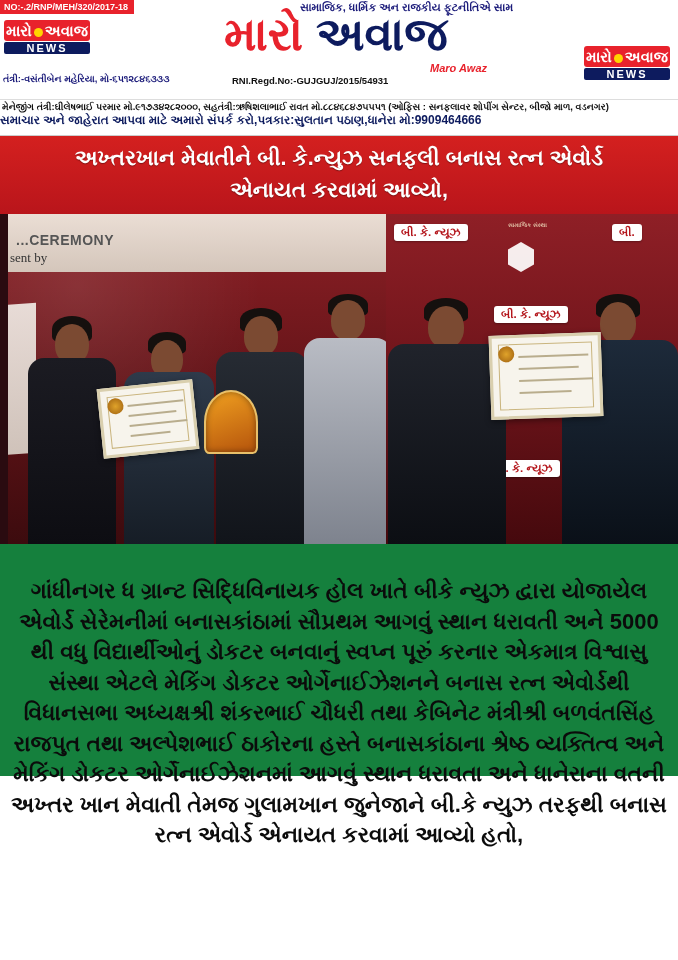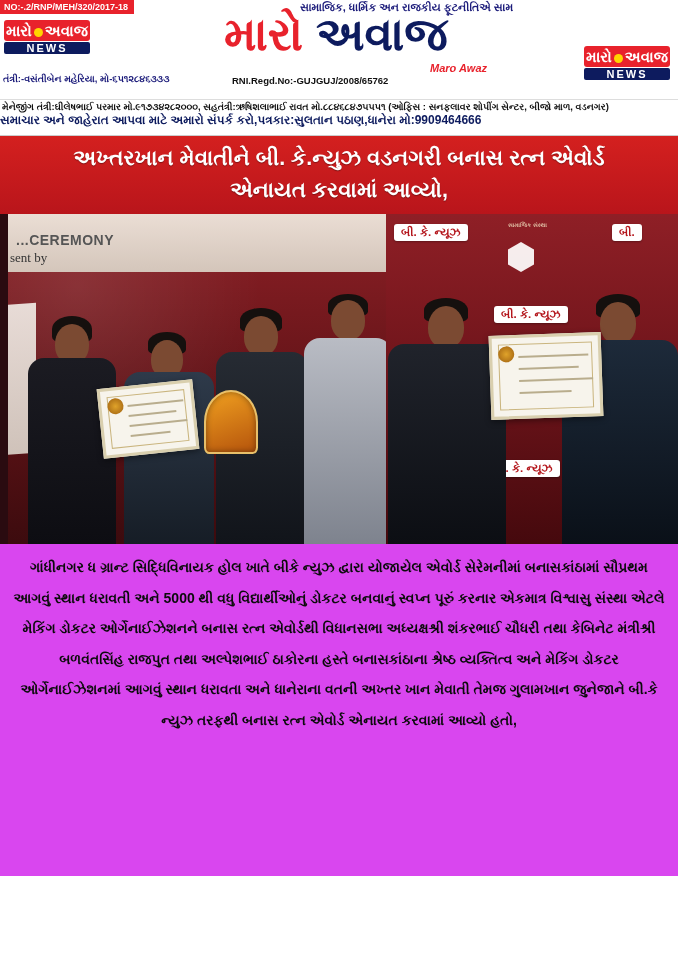--- a/index.html
+++ b/index.html
@@ -5,22 +5,22 @@
   * { box-sizing: border-box; }
   html, body {
     margin: 0; padding: 0;
     width: 678px; height: 960px;
     background: #ffffff;
     font-family: "Liberation Sans", sans-serif;
     overflow: hidden;
   }
   #page {
     position: relative;
-    width: 678px; height: 876px;
-    background: #d946ef;
+    width: 678px; height: 776px;
+    background: #15803d;
   }
 
   
   .masthead {
     position: relative;
     height: 100px;
     background: #ffffff;
     border-bottom: 1px solid #ddd;
     overflow: hidden;
   }
@@ -259,26 +259,27 @@
   }
   .wall-smalltxt {
     position: absolute;
     font-size: 6px; color: #f6e9c6; white-space: nowrap;
   }
 
   
   .bodytext {
     padding: 8px 10px 6px 10px;
     text-align: center;
-    font-size: 14px;
+    font-size: 22px;
     line-height: 30.5px;
     color: #0b0b0b;
     font-weight: bold;
     height: 370px;
     overflow: hidden;
+    margin-top: 24px;
   }
 </style>
 </head>
 <body>
 
 <div id="page">
 
   <div class="masthead">
     <div class="mh-topline-left">NO:-.2/RNP/MEH/320/2017-18</div>
     <div class="mh-topline-center">સામાજિક, ધાર્મિક અન રાજકીય ફૂટનીતિએ સામ</div>
@@ -297,30 +298,30 @@
 
     <div class="logo-box logo-right">
       <div class="logo-red">
         <span>મારો</span><span class="flagdot"></span><span>અવાજ</span>
       </div>
       <div class="logo-news">NEWS</div>
     </div>
 
     <div class="mh-eng">Maro Awaz</div>
     <div class="mh-editor">તંત્રી:-વસંતીબેન મહેરિયા, મો-૬૫૧૨૮૪૬૩૩૩</div>
-    <div class="mh-rni">RNI.Regd.No:-GUJGUJ/2008/65762</div>
+    <div class="mh-rni">RNI.Regd.No:-GUJGUJ/2015/54931</div>
   </div>
 
   <div class="infostrip">
     <div class="line1">મેનેજીંગ તંત્રી:ઘીલેષભાઈ પરમાર મો.૯૧૭૩૪૨૮૨૦૦૦, સહતંત્રી:ઋષિશલાભાઈ રાવત મો.૮૮૪૬૮૪૭૫૫૫૧ (ઓફિસ : સનફલાવર શોપીંગ સેન્ટર, બીજો માળ, વડનગર)</div>
     <div class="line2">સમાચાર અને જાહેરાત આપવા માટે અમારો સંપર્ક કરો,પત્રકાર:સુલતાન પઠાણ,ધાનેરા મો:9909464666</div>
   </div>
 
   <div class="headline">
-    <div>અખ્તરખાન મેવાતીને બી. કે.ન્યુઝ વડનગરી બનાસ રત્ન એવોર્ડ</div>
+    <div>અખ્તરખાન મેવાતીને બી. કે.ન્યુઝ સનફલી બનાસ રત્ન એવોર્ડ</div>
     <div>એનાયત કરવામાં આવ્યો,</div>
   </div>
 
   <div class="collage">
 
     <div class="photo photo-left">
       <div class="pl-backdrop"></div>
       <div class="pl-band"></div>
       <div class="pl-band-txt">...CEREMONY</div>
       <div class="pl-band-txt2">sent by</div>

